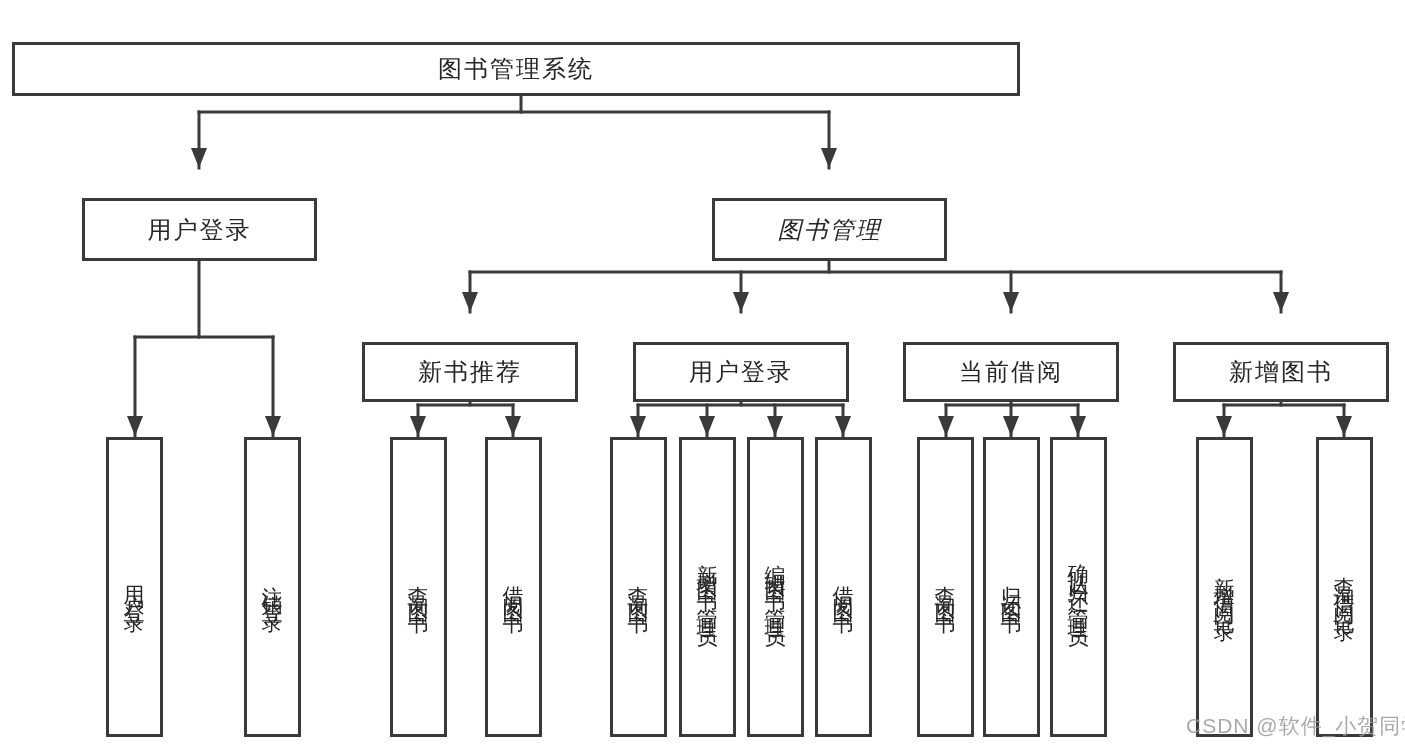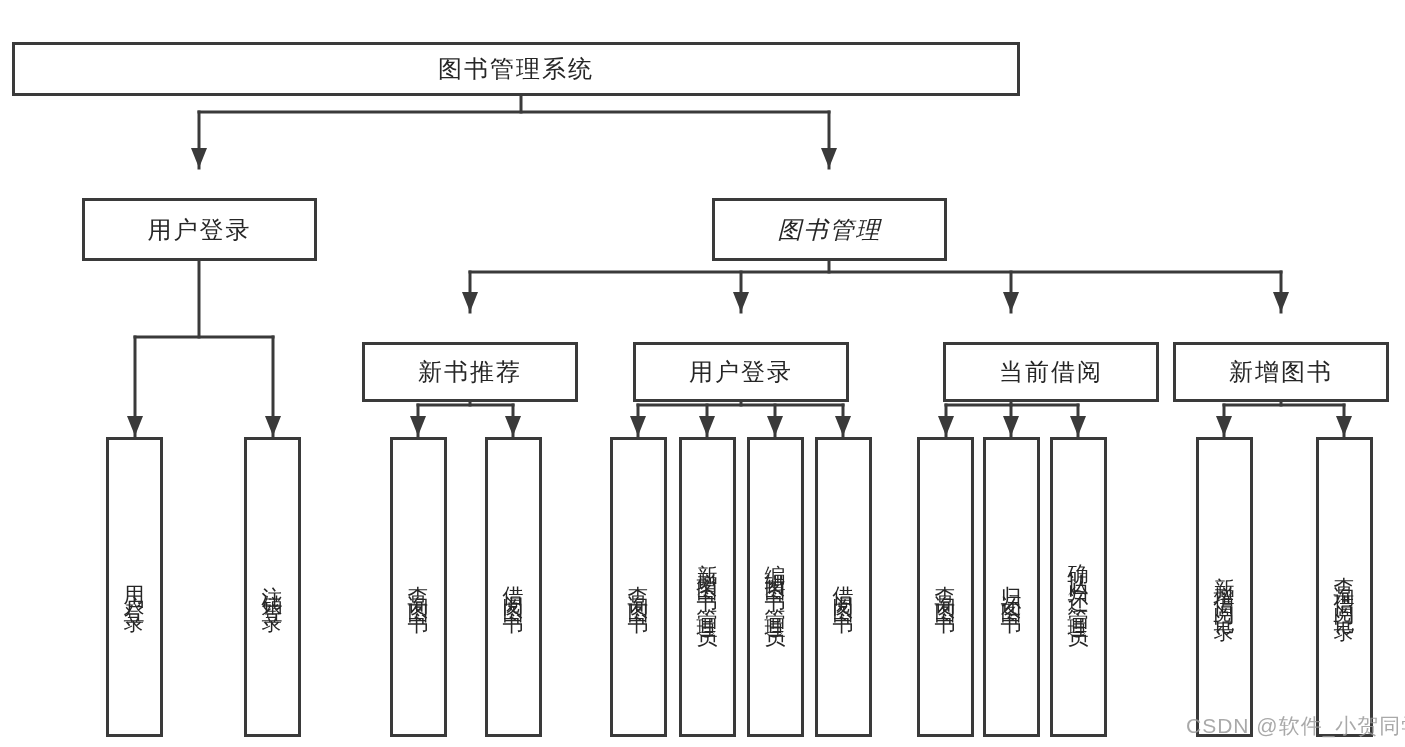--- a/index.html
+++ b/index.html
@@ -95,21 +95,21 @@
   <div class="node h-node lvl2" style="left:712px;font-style:italic;">
     <span>图书管理</span>
   </div>
 
   <div class="node h-node lvl3" style="left:362px;">
     <span>新书推荐</span>
   </div>
   <div class="node h-node lvl3" style="left:633px;">
     <span>用户登录</span>
   </div>
-  <div class="node h-node lvl3" style="left:943px;text-align:center;">
+  <div class="node h-node lvl3" style="left:903px;text-align:center;">
     <span>当前借阅</span>
   </div>
   <div class="node h-node lvl3" style="left:1173px;">
     <span>新增图书</span>
   </div>
 
   <div class="node leaf" style="left:106px;">
     <span>用户登录</span>
   </div>
   <div class="node leaf" style="left:244px;">

